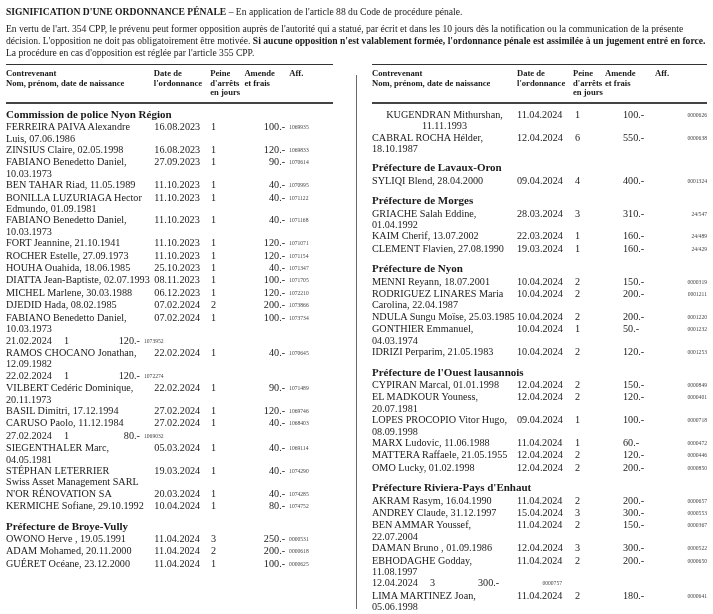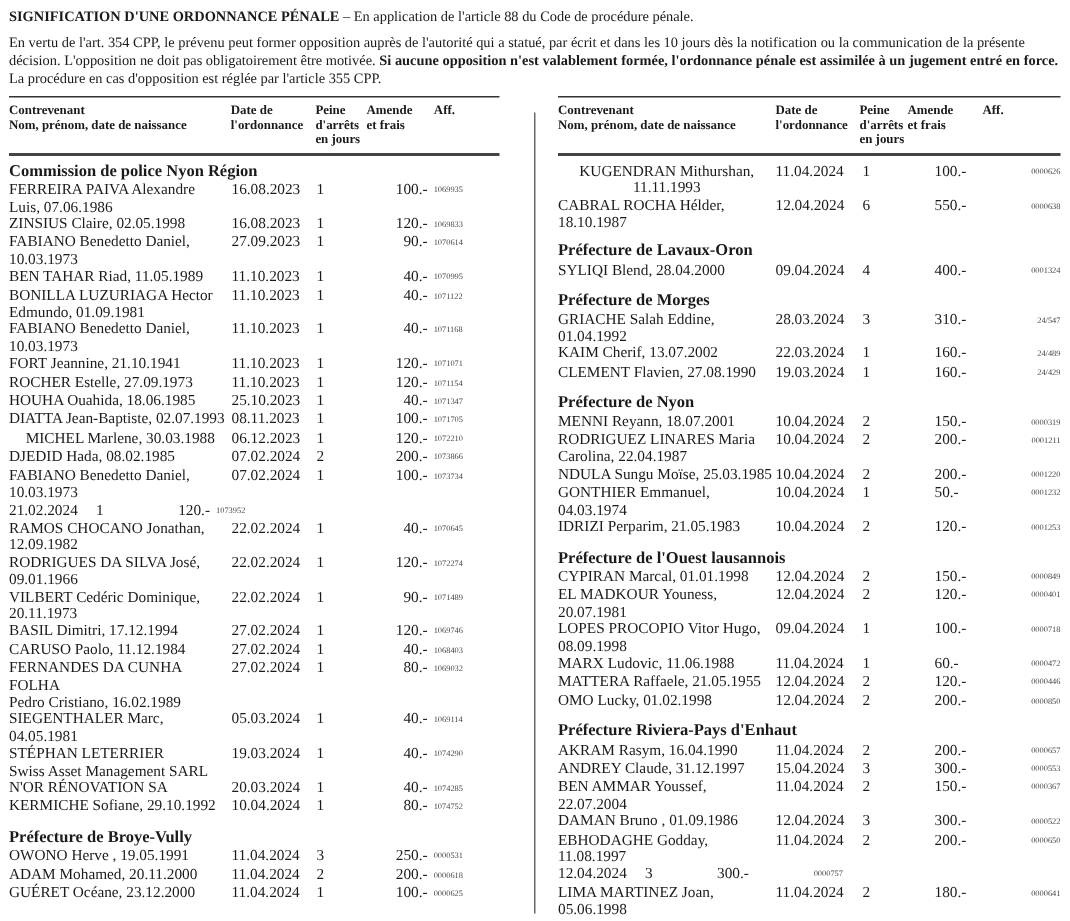--- a/index.html
+++ b/index.html
@@ -136,21 +136,21 @@
           <div class="c-aff">1071347</div>
         </div>
         <div class="row">
           <div class="c-name" style="white-space: pre-line;">DIATTA Jean-Baptiste, 02.07.1993</div>
           <div class="c-date">08.11.2023</div>
           <div class="c-days">1</div>
           <div class="c-amt">100.-</div>
           <div class="c-aff">1071705</div>
         </div>
         <div class="row">
-          <div class="c-name" style="white-space: pre-line; text-align: center;">MICHEL Marlene, 30.03.1988</div>
+          <div class="c-name" style="white-space: pre-line;">MICHEL Marlene, 30.03.1988</div>
           <div class="c-date">06.12.2023</div>
           <div class="c-days">1</div>
           <div class="c-amt">120.-</div>
           <div class="c-aff">1072210</div>
         </div>
         <div class="row">
           <div class="c-name" style="white-space: pre-line;">DJEDID Hada, 08.02.1985</div>
           <div class="c-date">07.02.2024</div>
           <div class="c-days">2</div>
           <div class="c-amt">200.-</div>
@@ -172,22 +172,20 @@
         </div>
         <div class="row">
           <div class="c-name" style="white-space: pre-line;">RAMOS CHOCANO Jonathan,
 12.09.1982</div>
           <div class="c-date">22.02.2024</div>
           <div class="c-days">1</div>
           <div class="c-amt">40.-</div>
           <div class="c-aff">1070645</div>
         </div>
         <div class="row">
-          <div class="c-name" style="white-space: pre-line;">RODRIGUES DA SILVA José,
-09.01.1966</div>
           <div class="c-date">22.02.2024</div>
           <div class="c-days">1</div>
           <div class="c-amt">120.-</div>
           <div class="c-aff">1072274</div>
         </div>
         <div class="row">
           <div class="c-name" style="white-space: pre-line;">VILBERT Cedéric Dominique,
 20.11.1973</div>
           <div class="c-date">22.02.2024</div>
           <div class="c-days">1</div>
@@ -202,22 +200,20 @@
           <div class="c-aff">1069746</div>
         </div>
         <div class="row">
           <div class="c-name" style="white-space: pre-line;">CARUSO Paolo, 11.12.1984</div>
           <div class="c-date">27.02.2024</div>
           <div class="c-days">1</div>
           <div class="c-amt">40.-</div>
           <div class="c-aff">1068403</div>
         </div>
         <div class="row">
-          <div class="c-name" style="white-space: pre-line;">FERNANDES DA CUNHA FOLHA
-Pedro Cristiano, 16.02.1989</div>
           <div class="c-date">27.02.2024</div>
           <div class="c-days">1</div>
           <div class="c-amt">80.-</div>
           <div class="c-aff">1069032</div>
         </div>
         <div class="row">
           <div class="c-name" style="white-space: pre-line;">SIEGENTHALER Marc, 04.05.1981</div>
           <div class="c-date">05.03.2024</div>
           <div class="c-days">1</div>
           <div class="c-amt">40.-</div>

